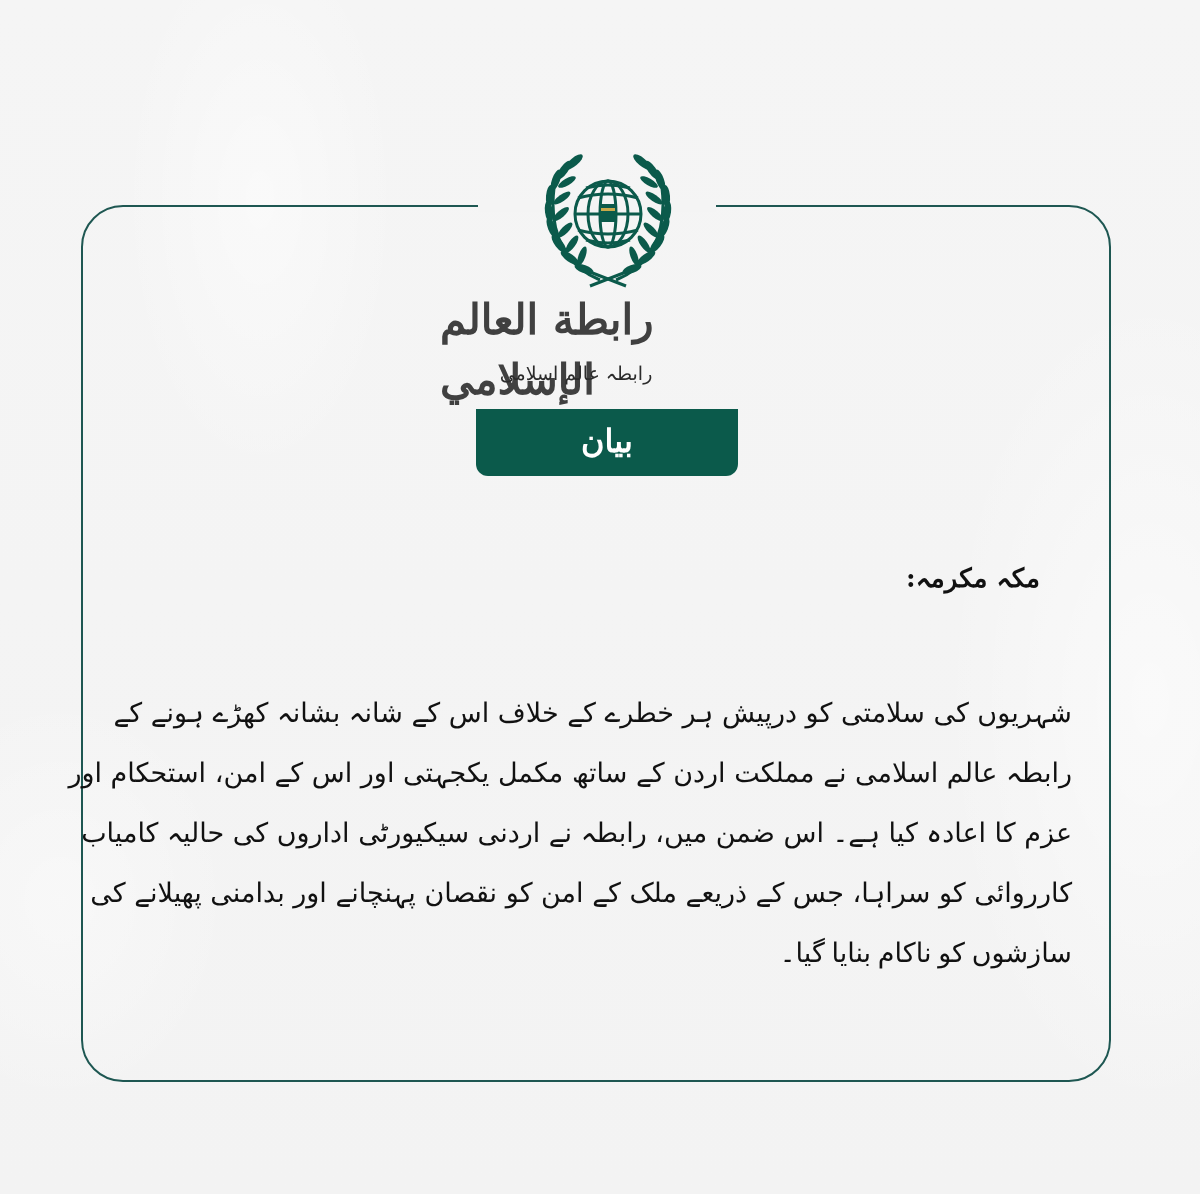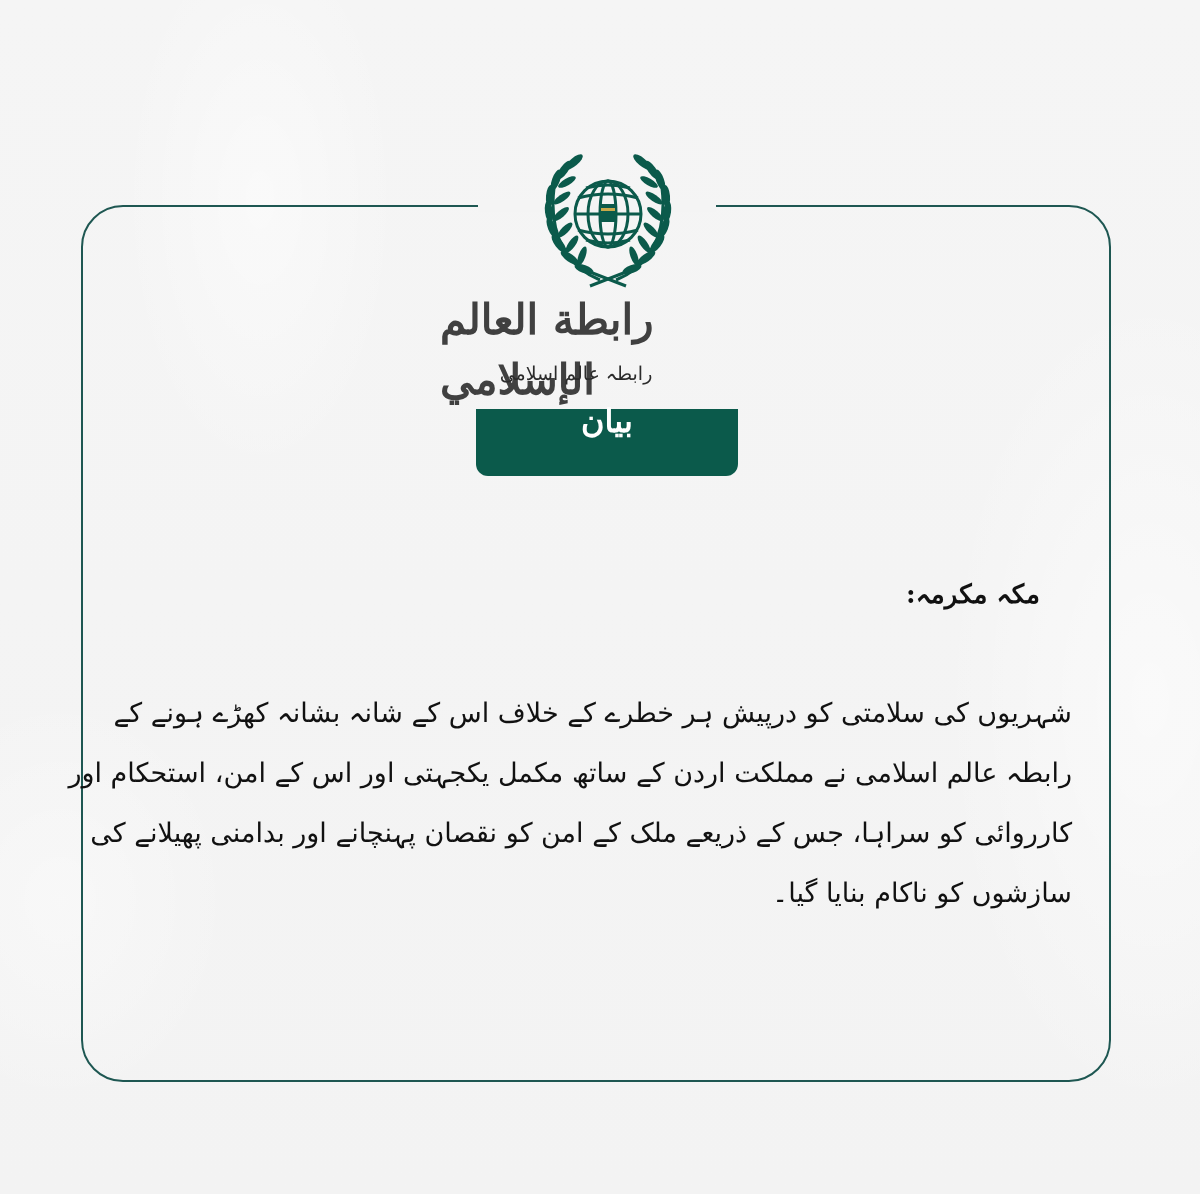--- a/index.html
+++ b/index.html
@@ -78,35 +78,36 @@
     }
     .badge {
       position: absolute;
       left: 476px;
       top: 409px;
       width: 262px;
       height: 67px;
       background: #0b5a4b;
       border-radius: 0 0 12px 12px;
       display: flex;
+      align-items: center;
       justify-content: center;
     }
     .badge span {
       color: #ffffff;
       font-family: "DejaVu Serif", serif;
       font-size: 32px;
       font-weight: bold;
       direction: rtl;
       line-height: 1;
       margin-top: -4px;
     }
     .location {
       position: absolute;
       right: 160px;
-      top: 572px;
+      top: 556px;
       direction: rtl;
       font-family: "DejaVu Serif", serif;
       font-size: 26px;
       font-weight: bold;
       color: #111111;
       line-height: 44px;
     }
     .body-text {
       position: absolute;
       left: 148px;
@@ -121,20 +122,21 @@
     .body-line {
       display: block;
       height: 60px;
       line-height: 60px;
       white-space: nowrap;
       text-align: justify;
       text-align-last: justify;
     }
     .body-line.last {
       text-align-last: right;
+      font-family: Liberation Serif, serif;
     }
   </style>
 </head>
 <body>
 
 <div class="texture"></div>
 
 <div class="frame"></div>
 <div class="frame-gap"></div>
 
@@ -205,15 +207,16 @@
 
 <div class="badge">
   <span>بیان</span>
 </div>
 
 <div class="location">مکہ مکرمہ:</div>
 
 <div class="body-text">
   <span class="body-line">شہریوں کی سلامتی کو درپیش ہر خطرے کے خلاف اس کے شانہ بشانہ کھڑے ہونے کے</span>
   <span class="body-line">رابطہ عالم اسلامی نے مملکت اردن کے ساتھ مکمل یکجہتی اور اس کے امن، استحکام اور</span>
+  <span class="body-line">عزم کا اعادہ کیا ہے۔ اس ضمن میں، رابطہ نے اردنی سیکیورٹی اداروں کی حالیہ کامیاب</span>
   <span class="body-line">کارروائی کو سراہا، جس کے ذریعے ملک کے امن کو نقصان پہنچانے اور بدامنی پھیلانے کی</span>
   <span class="body-line last">سازشوں کو ناکام بنایا گیا۔</span>
 </div>
 
 </body></html>

